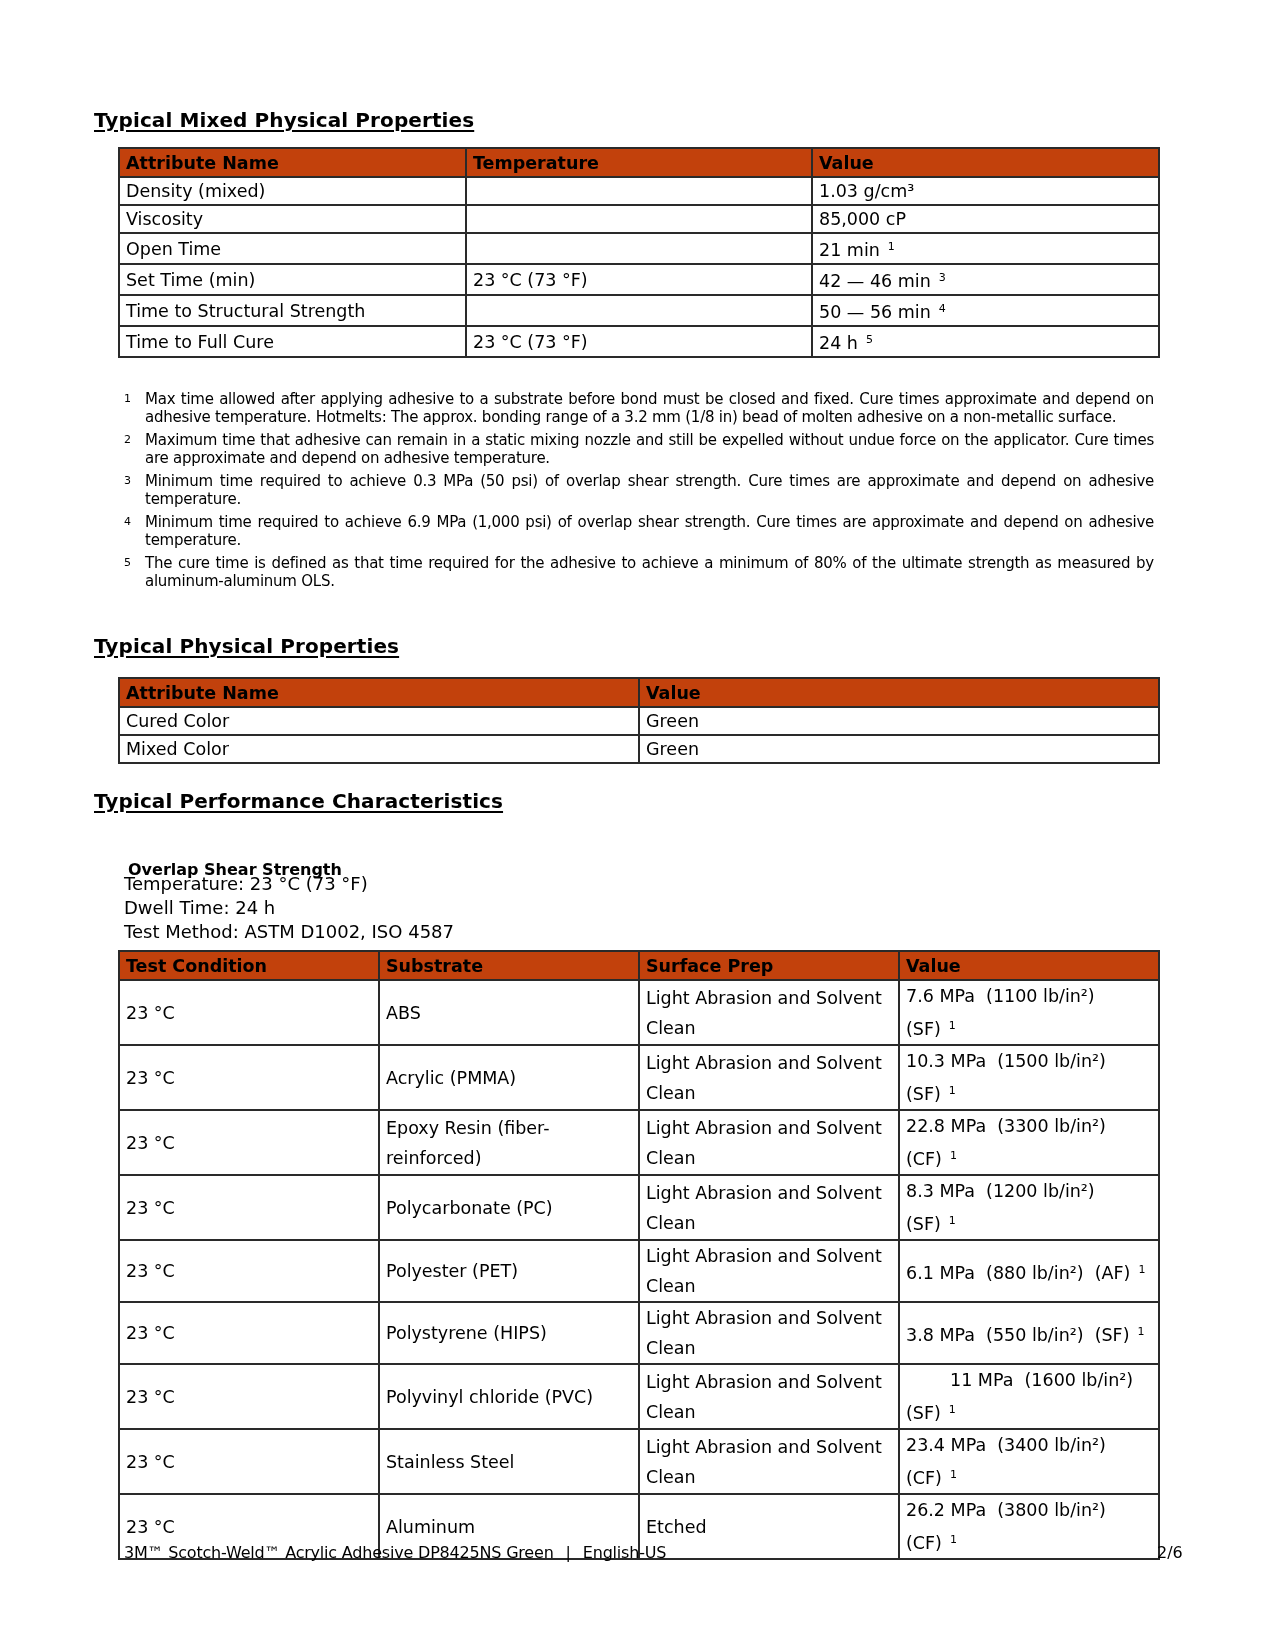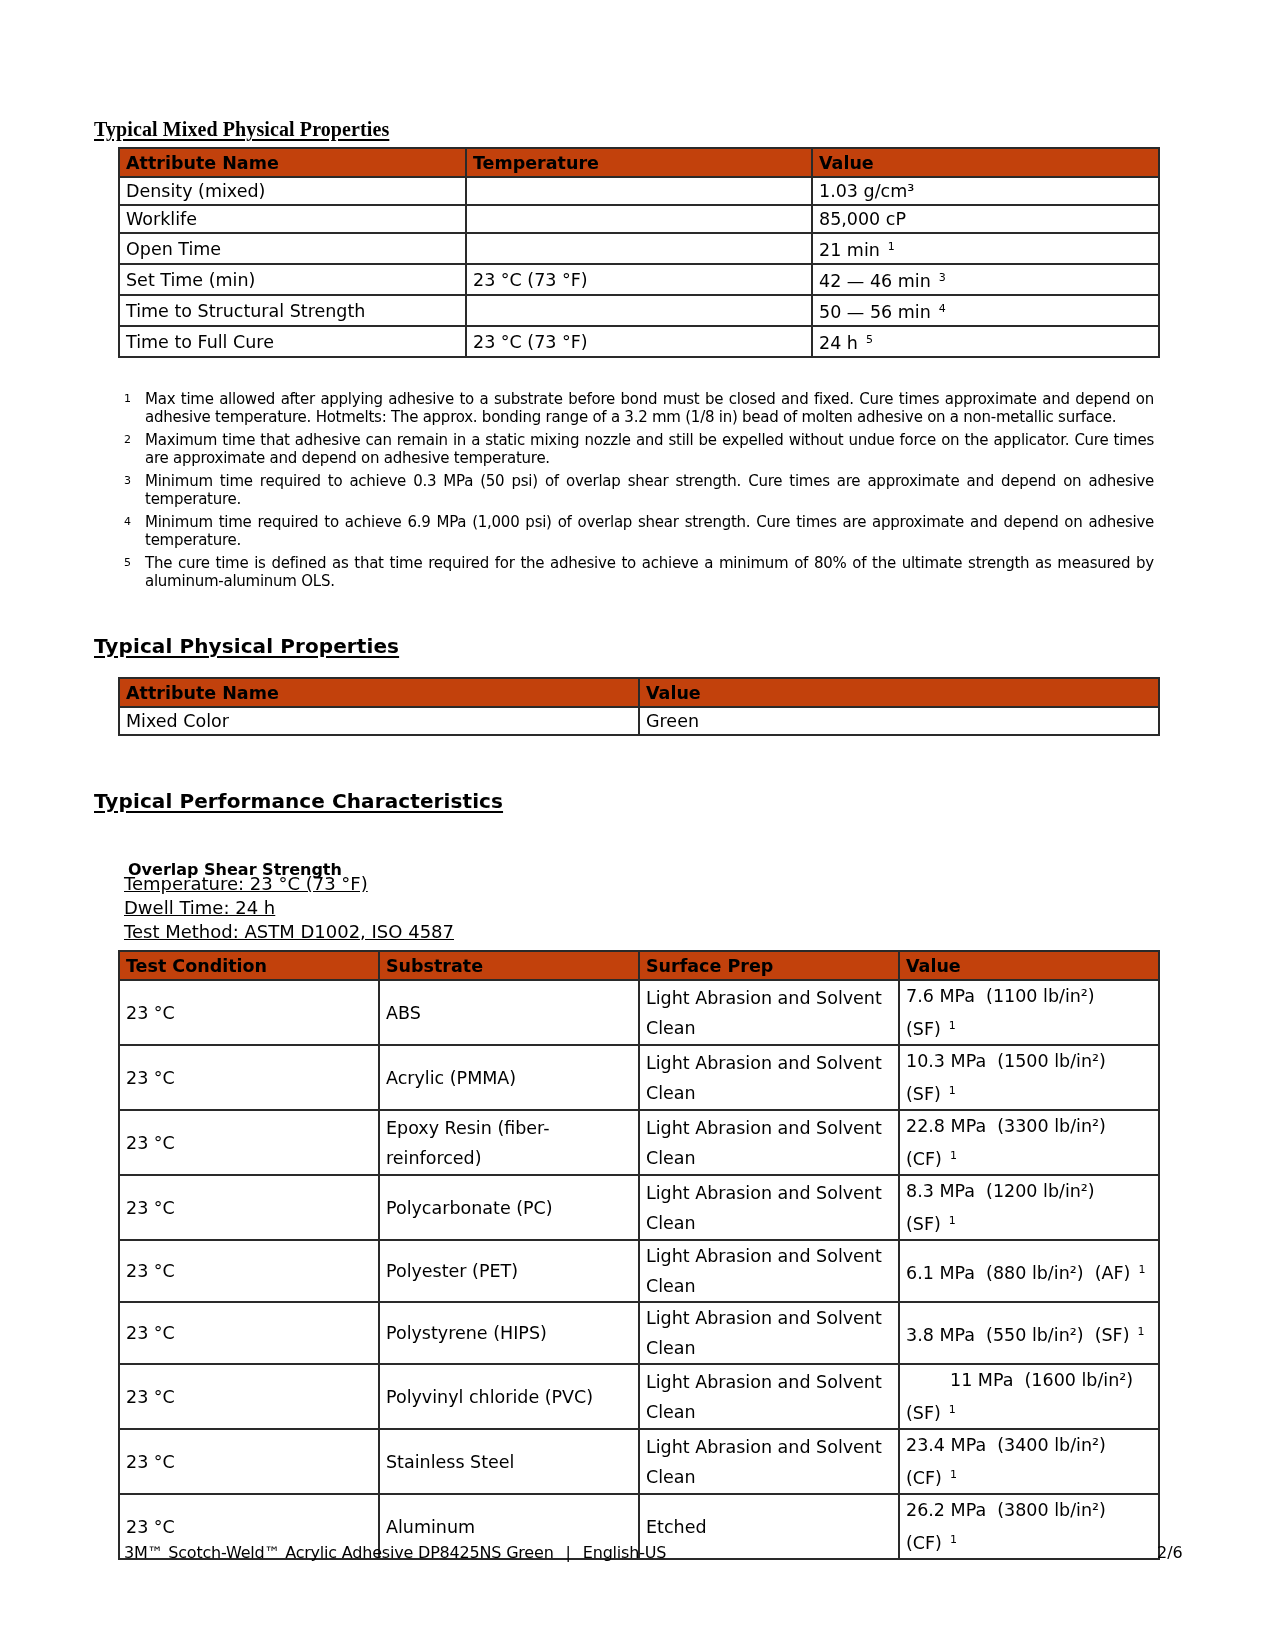--- a/index.html
+++ b/index.html
@@ -29,35 +29,35 @@
     position: absolute; left: 118px; width: 1036px; top: 390px;
     font-family: "DejaVu Sans", sans-serif; font-size: 15px; line-height: 18px;
   }
   .fnote { display: flex; margin-bottom: 5px; }
   .fnote .num { width: 27px; flex: none; font-size: 11px; padding-top: 0px; padding-left: 6px; box-sizing: border-box; }
   .fnote .txt { flex: 1; text-align: justify; letter-spacing: -0.25px; }
   .subheading {
     position: absolute; left: 124px; top: 856px; margin: 4px;
     font-weight: bold; font-size: 16px;
   }
-  .meta-lines { position: absolute; left: 124px; top: 872px; font-size: 18px; line-height: 24px; text-decoration: underline; }
+  .meta-lines { position: absolute; left: 124px; top: 872px; font-size: 18px; line-height: 24px; }
   table.perf td { height: 56px; line-height: 30px; }
   table.perf td.val { line-height: 30px; }
   .footer {
     position: absolute; left: 124px; top: 1543px; font-size: 16px; letter-spacing: -0.2px;
   }
   .footer .sep { margin: 0 12px; }
   .page-num { position: absolute; left: 1157px; top: 1543px; font-size: 16px; }
 </style>
 </head>
 <body>
 
 <div class="page">
 
-  <h2 class="section-heading" style="top:118px;font-family:Liberation Serif, serif;">Typical Mixed Physical Properties</h2>
+  <h2 class="section-heading" style="top:108px;">Typical Mixed Physical Properties</h2>
 
   <table class="grid" style="top:147px;">
     <colgroup>
         <col style="width:347px">
         <col style="width:346px">
         <col style="width:347px">
       </colgroup>
     <thead>
       <tr>
         <th>Attribute Name</th>
@@ -65,21 +65,21 @@
         <th>Value</th>
       </tr>
     </thead>
     <tbody id="mixed-body">
         <tr>
           <td>Density (mixed)</td>
           <td></td>
           <td><span>1.03 g/cm³</span></td>
         </tr>
         <tr>
-          <td>Worklife</td>
+          <td>Viscosity</td>
           <td></td>
           <td><span>85,000 cP</span></td>
         </tr>
         <tr>
           <td>Open Time</td>
           <td></td>
           <td><span>21 min</span><sup class="fn">1</sup></td>
         </tr>
         <tr>
           <td>Set Time (min)</td>
@@ -130,20 +130,24 @@
         <col style="width:520px">
       </colgroup>
     <thead>
       <tr>
         <th>Attribute Name</th>
         <th>Value</th>
       </tr>
     </thead>
     <tbody id="physical-body">
         <tr>
+          <td>Cured Color</td>
+          <td>Green</td>
+        </tr>
+        <tr>
           <td>Mixed Color</td>
           <td>Green</td>
         </tr>
       </tbody>
   </table>
 
   <h2 class="section-heading" style="top:789px;">Typical Performance Characteristics</h2>
 
   <h3 class="subheading">Overlap Shear Strength</h3>
 

